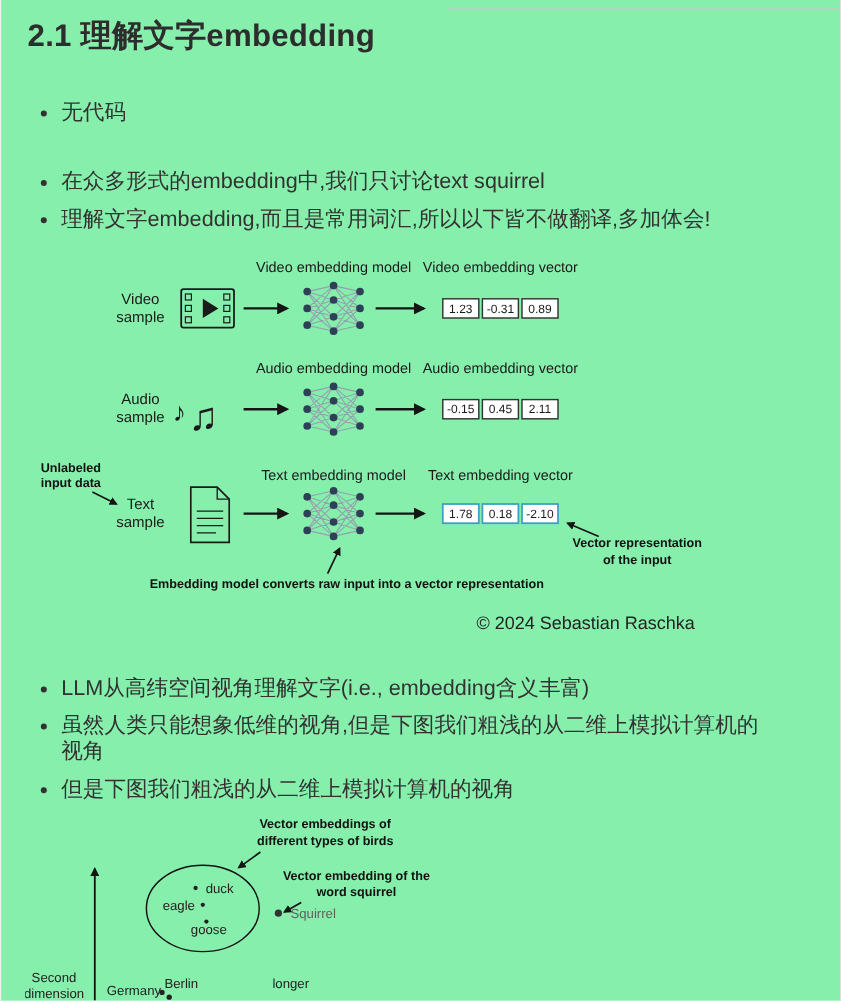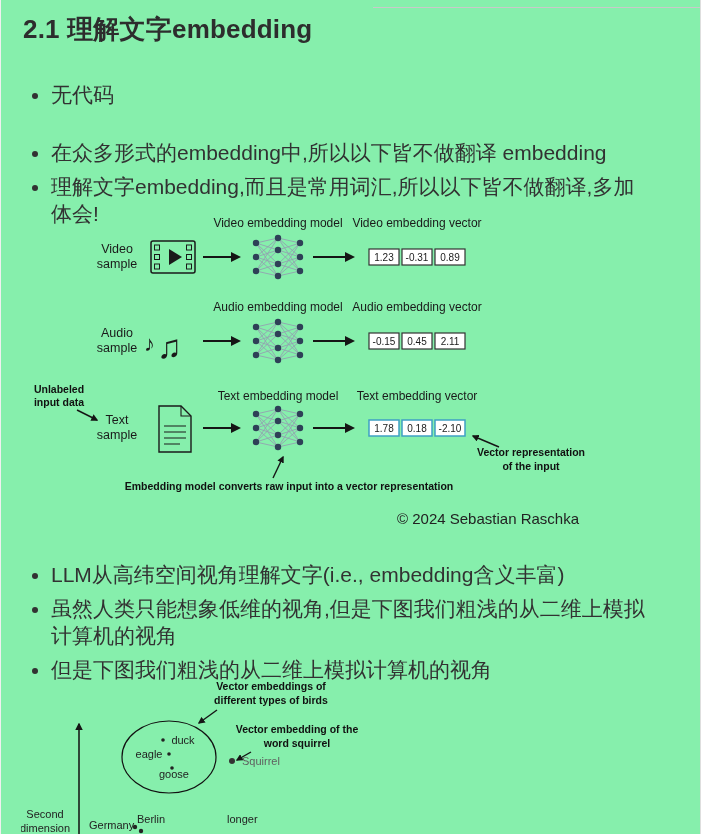--- a/index.html
+++ b/index.html
@@ -10,21 +10,21 @@
     overflow:hidden; border-right:1px solid #dedede; border-left:1px solid #f0f0f0;
   }
   .top-line { position:absolute; top:7px; left:372px; right:0; height:1px; background:#c9c9c9; }
   .title {
     position:absolute; top:12px; left:22px;
     font-size:26px; font-weight:600; color:#2d2d2d; letter-spacing:.2px;
   }
   ul.bullets {
     position:absolute; left:34px; right:52px;
     list-style:disc; padding-left:16px;
-    color:#323232; font-size:21px;
+    color:#323232; font-size:18px;
   }
   ul.bullets li { margin-bottom:8px; line-height:1.25; }
   .ul1 { top:82px; }
   .ul2 { top:140px; }
   .ul3 { top:562px; }
   .diagram1 { position:absolute; left:30px; top:210px; width:600px; height:330px; }
   .diagram2 { position:absolute; left:20px; top:666px; width:660px; height:168px; }
   svg text { font-family:"Liberation Sans","DejaVu Sans",sans-serif; }
   .cap      { font-size:12px;   fill:#1a1a1a; }
   .sample   { font-size:12.5px; fill:#1a1a1a; }
@@ -40,21 +40,21 @@
 <div class="page">
   <div class="top-line"></div>
 
   <h1 class="title">2.1 理解文字embedding</h1>
 
   <ul class="bullets ul1">
     <li>无代码</li>
   </ul>
 
   <ul class="bullets ul2">
-    <li>在众多形式的embedding中,所以以下皆不做翻译 embedding</li>
+    <li>在众多形式的embedding中,我们只讨论text squirrel</li>
     <li>理解文字embedding,而且是常用词汇,所以以下皆不做翻译,多加体会!</li>
   </ul>
 
   <svg class="diagram1" viewBox="0 0 600 330">
     <defs>
       <marker id="ah" viewBox="0 0 10 10" refX="8" refY="5" markerWidth="5" markerHeight="5" orient="auto">
         <path d="M0,0 L10,5 L0,10 z" fill="#151515"></path>
       </marker>
       <g id="nn">
         <path d="M6,10L28,5M6,10L28,17M6,10L28,31M6,10L28,43M6,24L28,5M6,24L28,17M6,24L28,31M6,24L28,43M6,38L28,5M6,38L28,17M6,38L28,31M6,38L28,43M28,5L50,10M28,5L50,24M28,5L50,38M28,17L50,10M28,17L50,24M28,17L50,38M28,31L50,10M28,31L50,24M28,31L50,38M28,43L50,10M28,43L50,24M28,43L50,38" stroke="#93a1b1" stroke-width="0.9" fill="none"></path>

